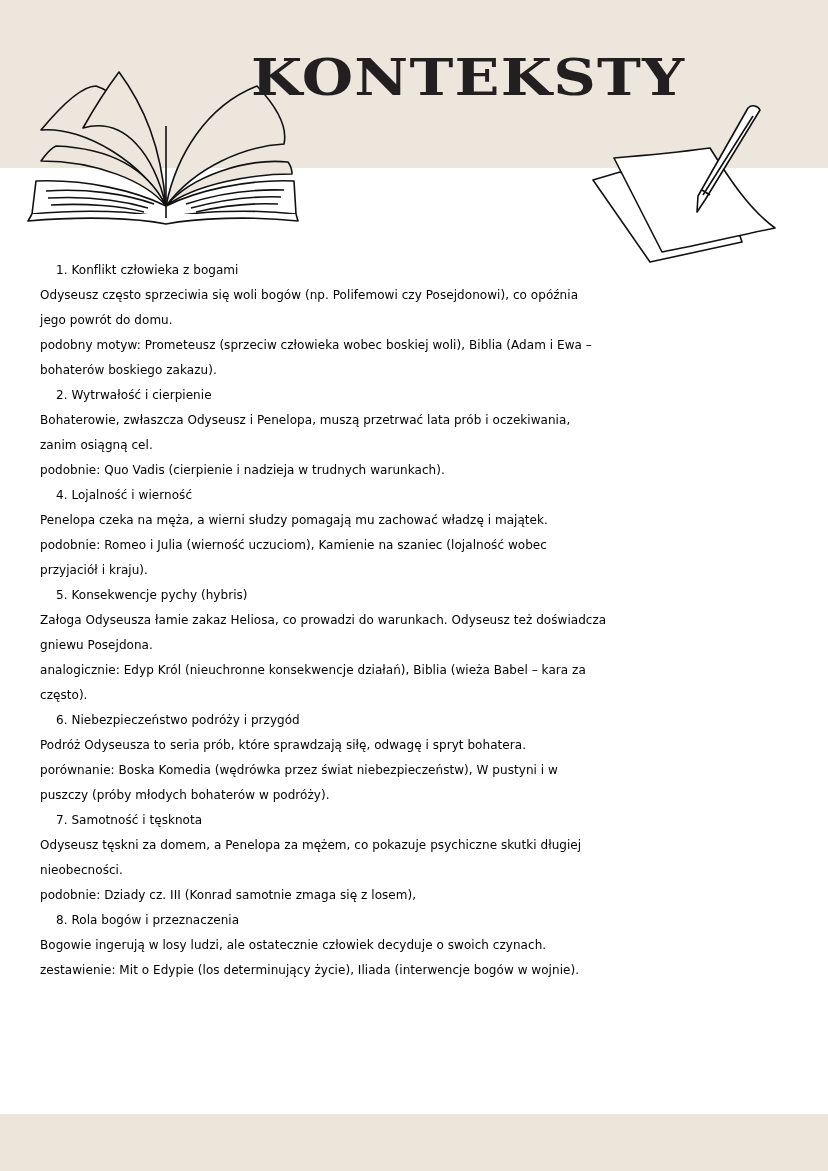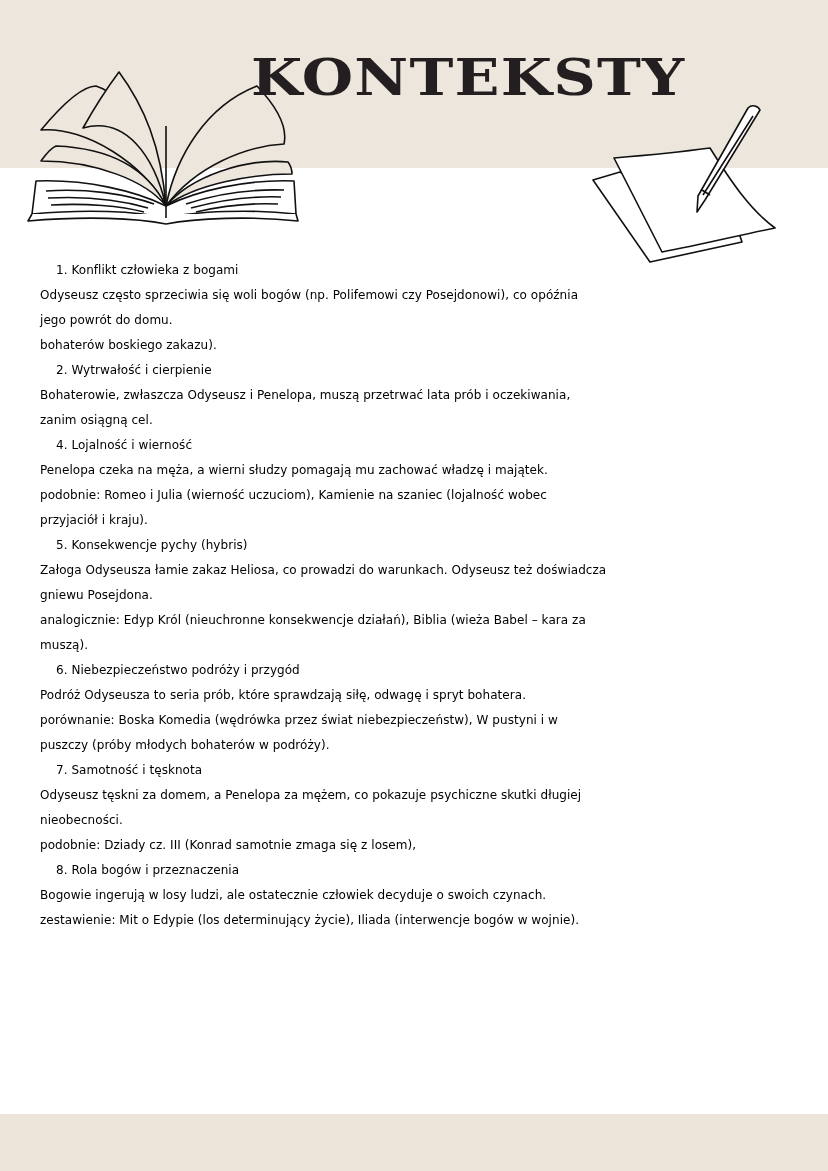--- a/index.html
+++ b/index.html
@@ -38,39 +38,41 @@
   <path d="M112 90 L120 95 M163 16 L113 95"></path>
 </svg>
 
 <div class="title">KONTEKSTY</div>
 
 <div class="content">
   <div>
     <div class="line heading">1. Konflikt człowieka z bogami</div>
     <div class="line">Odyseusz często sprzeciwia się woli bogów (np. Polifemowi czy Posejdonowi), co opóźnia</div>
     <div class="line">jego powrót do domu.</div>
+    <div class="line">podobny motyw: Prometeusz (sprzeciw człowieka wobec boskiej woli), Biblia (Adam i Ewa –</div>
     <div class="line">bohaterów boskiego zakazu).</div>
   </div>
   <div>
     <div class="line heading">2. Wytrwałość i cierpienie</div>
     <div class="line">Bohaterowie, zwłaszcza Odyseusz i Penelopa, muszą przetrwać lata prób i oczekiwania,</div>
     <div class="line">zanim osiągną cel.</div>
+    <div class="line">podobnie: Quo Vadis (cierpienie i nadzieja w trudnych warunkach).</div>
   </div>
   <div>
     <div class="line heading">4. Lojalność i wierność</div>
     <div class="line">Penelopa czeka na męża, a wierni słudzy pomagają mu zachować władzę i majątek.</div>
     <div class="line">podobnie: Romeo i Julia (wierność uczuciom), Kamienie na szaniec (lojalność wobec</div>
     <div class="line">przyjaciół i kraju).</div>
   </div>
   <div>
     <div class="line heading">5. Konsekwencje pychy (hybris)</div>
     <div class="line">Załoga Odyseusza łamie zakaz Heliosa, co prowadzi do warunkach. Odyseusz też doświadcza</div>
     <div class="line">gniewu Posejdona.</div>
     <div class="line">analogicznie: Edyp Król (nieuchronne konsekwencje działań), Biblia (wieża Babel – kara za</div>
-    <div class="line">muszą).</div>
+    <div class="line">często).</div>
   </div>
   <div>
     <div class="line heading">6. Niebezpieczeństwo podróży i przygód</div>
     <div class="line">Podróż Odyseusza to seria prób, które sprawdzają siłę, odwagę i spryt bohatera.</div>
     <div class="line">porównanie: Boska Komedia (wędrówka przez świat niebezpieczeństw), W pustyni i w</div>
     <div class="line">puszczy (próby młodych bohaterów w podróży).</div>
   </div>
   <div>
     <div class="line heading">7. Samotność i tęsknota</div>
     <div class="line">Odyseusz tęskni za domem, a Penelopa za mężem, co pokazuje psychiczne skutki długiej</div>

